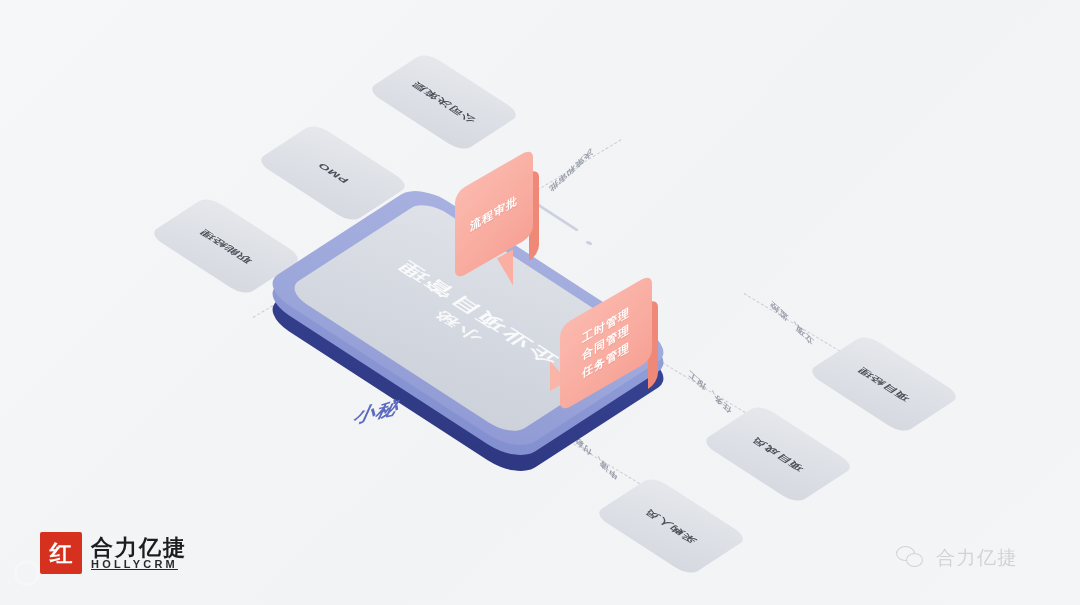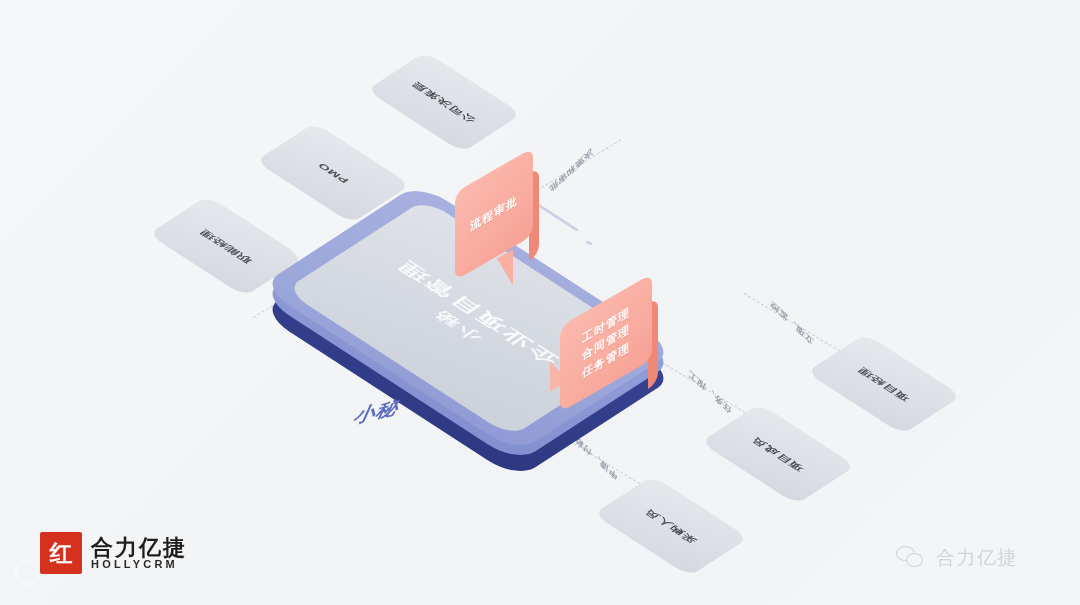--- a/index.html
+++ b/index.html
@@ -148,21 +148,21 @@
 
   
   #logo-hollycrm { position:absolute; left:40px; top:532px; display:flex; align-items:center; gap:9px; }
   #logo-hollycrm .mark {
     width:42px; height:42px; background:#d6301f; border-radius:2px;
     display:flex; align-items:center; justify-content:center;
     color:#fff; font-size:23px; font-weight:700; font-family:"Liberation Serif",serif;
   }
   #logo-hollycrm .words { display:flex; flex-direction:column; line-height:1.05; }
   #logo-hollycrm .cn { color:#1d1d1d; font-size:22px; font-weight:700; letter-spacing:2px; }
-  #logo-hollycrm .en { color:#2a2a2a; font-size:11px; font-weight:700; letter-spacing:3.2px; }
+  #logo-hollycrm .en { color:#2a2a2a; font-size:11px; font-weight:700; letter-spacing:3.2px;text-decoration:underline; }
 
   #watermark { position:absolute; left:14px; top:560px; display:flex; align-items:center; gap:7px; opacity:.30; }
   #watermark .wm-circ {
     width:26px; height:26px; border:3px solid #ffffff; border-radius:50%;
   }
   #watermark .wm-txt { color:#ffffff; font-size:23px; font-weight:700; letter-spacing:1px;
     text-shadow:0 0 2px rgba(120,120,120,.5); }
 
   #wechat { position:absolute; right:62px; top:545px; display:flex; align-items:center; gap:10px; opacity:.34; }
   #wechat .wc-ico { position:relative; width:30px; height:24px; }

